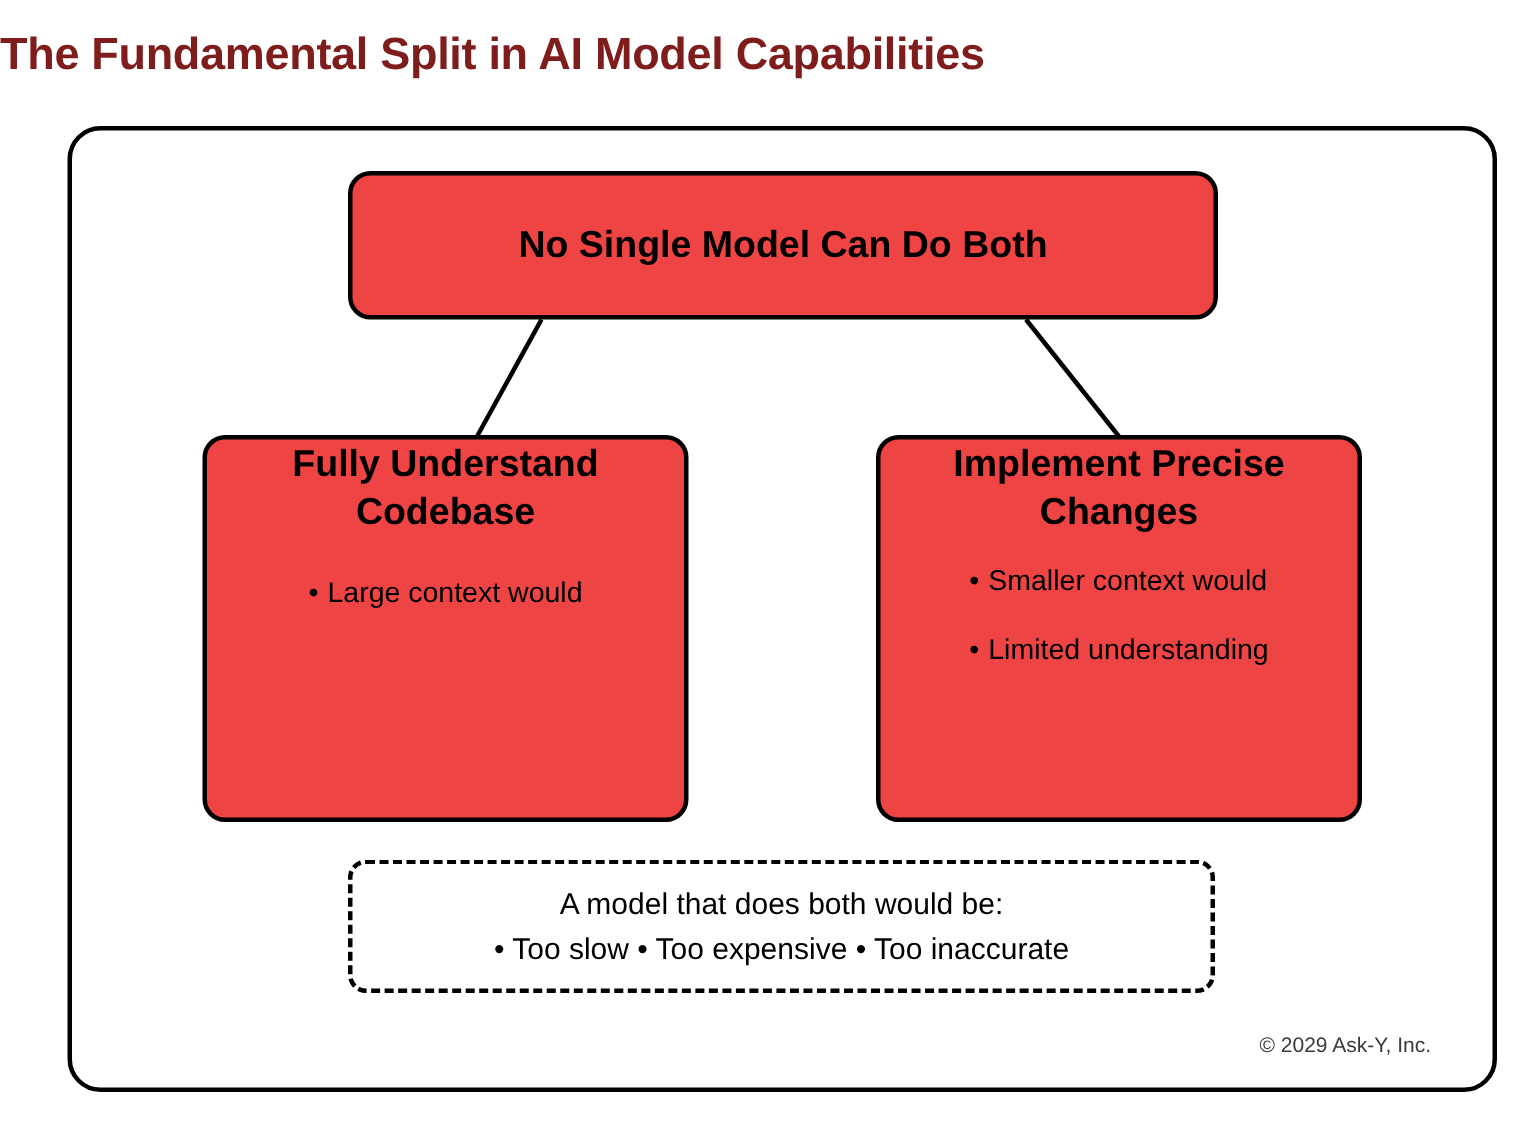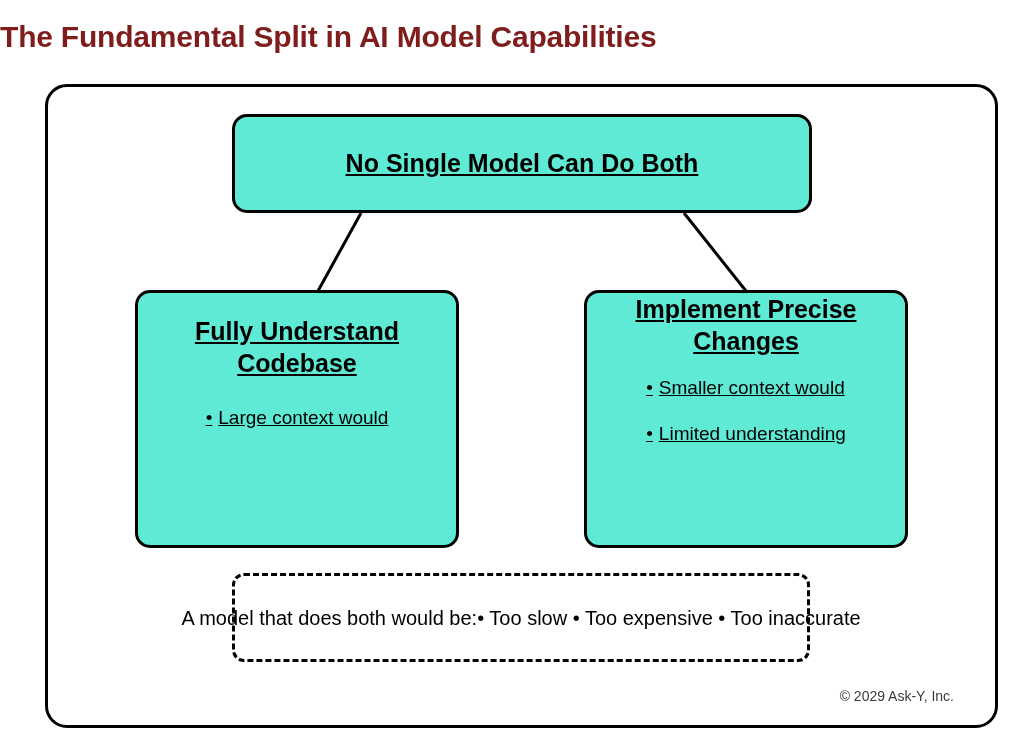--- a/index.html
+++ b/index.html
@@ -38,25 +38,24 @@
     border: 3px solid #000000;
     border-radius: 22px;
     background: #ffffff;
   }
 
   .node-box {
     position: absolute;
     box-sizing: border-box;
     border: 3px solid #000000;
     border-radius: 15px;
-    background: #5eead4;
+    background: #ef4444;
     display: flex;
     flex-direction: column;
     align-items: center;
-    text-decoration: underline;
   }
 
   
   #box-top {
     left: 232px;
     top: 114px;
     width: 580px;
     height: 99px;
     justify-content: center;
   }
@@ -66,21 +65,20 @@
     text-align: center;
     line-height: 1.15;
   }
 
   
   #box-left {
     left: 135px;
     top: 290px;
     width: 324px;
     height: 258px;
-    padding-top: 22px;
   }
   #box-right {
     left: 584px;
     top: 290px;
     width: 324px;
     height: 258px;
   }
   .node-box .node-title {
     font-size: 25px;
     font-weight: bold;
@@ -121,21 +119,21 @@
     position: absolute;
     left: 232px;
     top: 573px;
     width: 578px;
     height: 89px;
     box-sizing: border-box;
     border: 3px dashed #000000;
     border-radius: 12px;
     background: #ffffff;
     display: flex;
-    flex-direction: row;
+    flex-direction: column;
     align-items: center;
     justify-content: center;
   }
   #note-box .note-line {
     font-size: 20px;
     line-height: 1.5;
     text-align: center;
     white-space: nowrap;
   }
 

